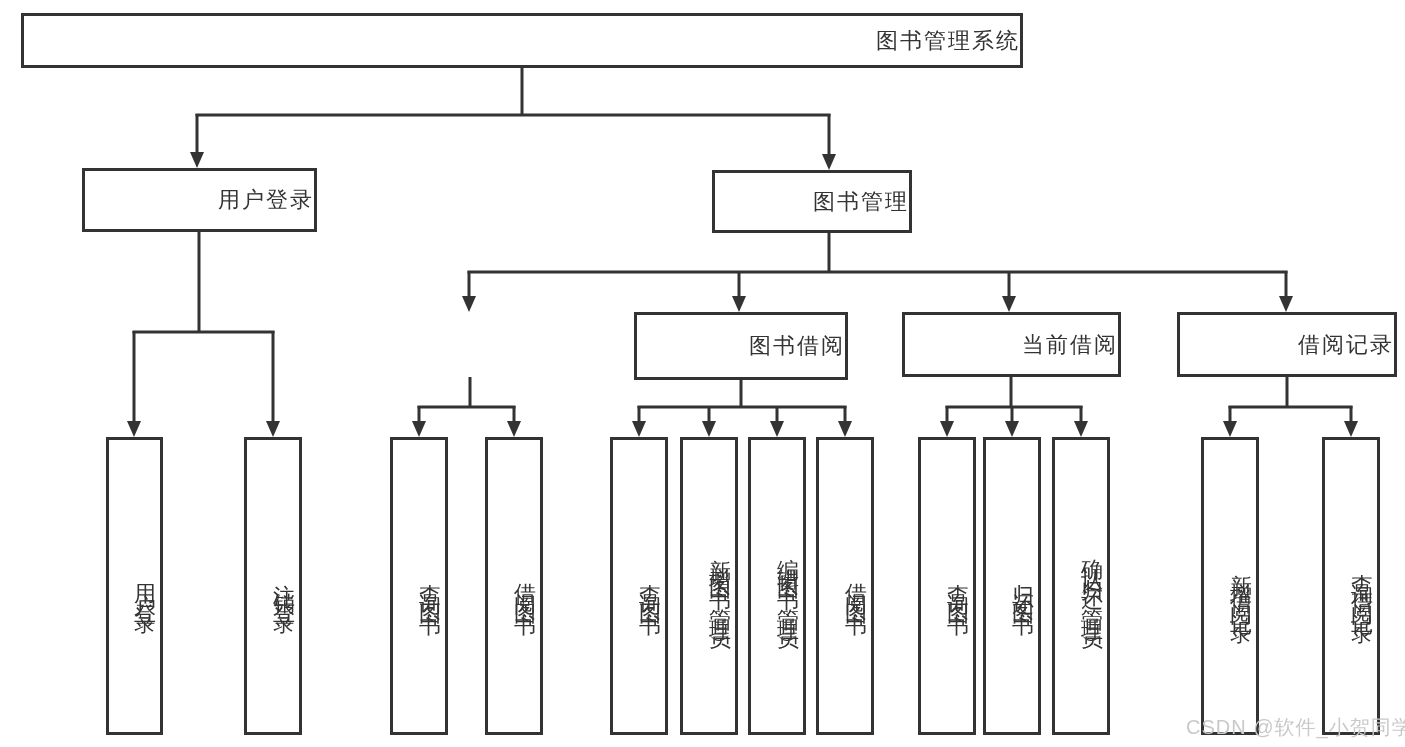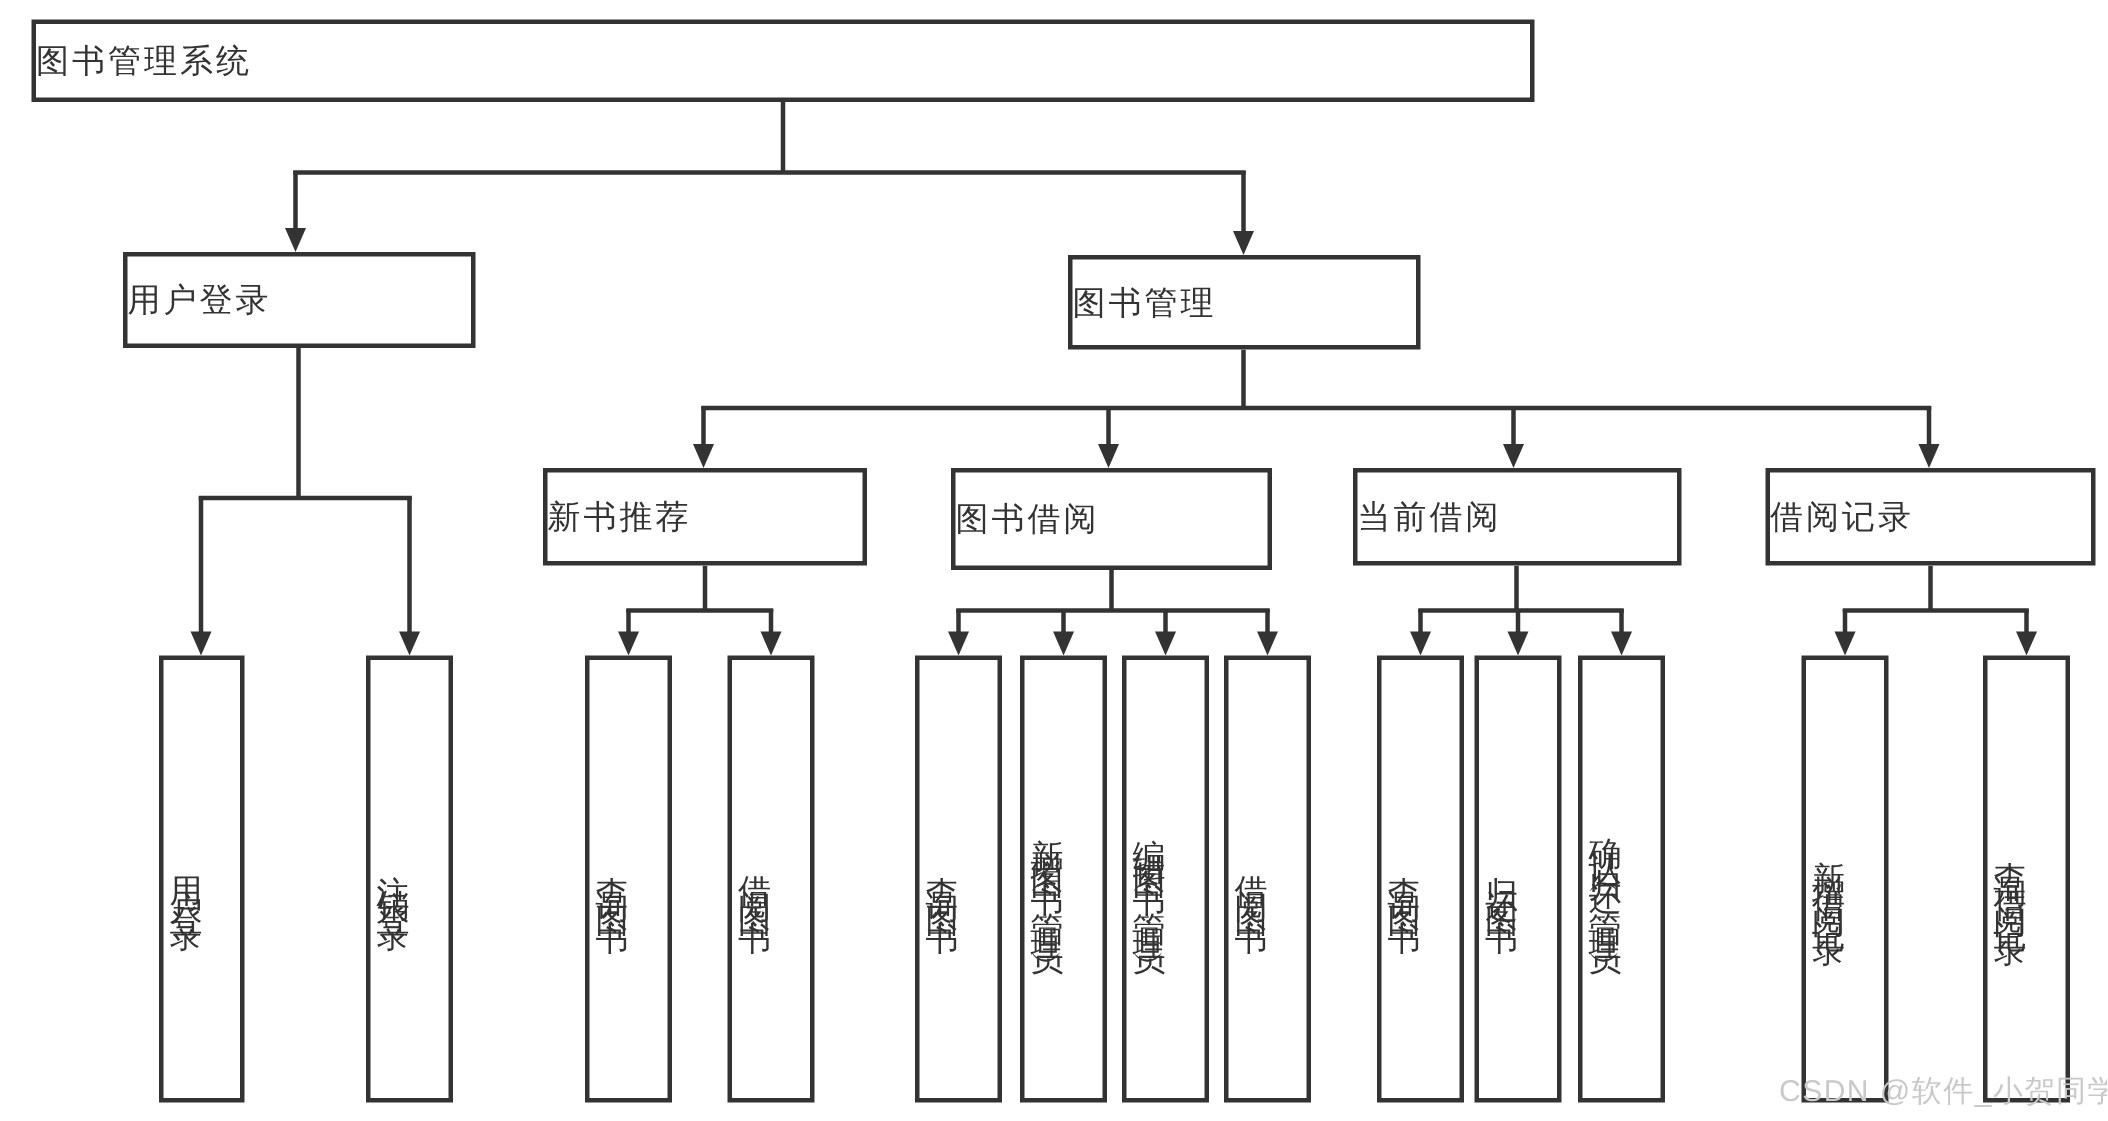--- a/index.html
+++ b/index.html
@@ -18,21 +18,21 @@
   .connectors{position:absolute;left:0;top:0;width:1405px;height:747px;}
   .connectors line{stroke:var(--line);stroke-width:3;}
   .connectors polygon{fill:var(--line);}
   .box{
     position:absolute;
     box-sizing:border-box;
     border:3px solid var(--line);
     background:#ffffff;
     display:flex;
     align-items:center;
-    justify-content:flex-start;
+    justify-content:flex-end;
     color:var(--line);
     font-size:22px;
   }
   .box span{letter-spacing:2px;white-space:nowrap;}
   .vbox span{
     writing-mode:vertical-rl;
     text-orientation:mixed;
     letter-spacing:10px;
     white-space:nowrap;
   }
@@ -112,27 +112,24 @@
       <polygon points="1344,421 1358,421 1351,437"></polygon>
   </svg>
 
   <div class="box" style="left:21px;top:13px;width:1002px;height:55px">
     <span>图书管理系统</span>
   </div>
 
   <div class="box" style="left:82px;top:168px;width:235px;height:64px">
     <span>用户登录</span>
   </div>
-  <div class="box" style="left:712px;top:170px;width:235px;height:63px">
+  <div class="box" style="left:712px;top:170px;width:200px;height:63px">
     <span>图书管理</span>
   </div>
 
-  <div class="box" style="left:362px;top:312px;width:216px;height:65px">
-    <span>新书推荐</span>
-  </div>
   <div class="box" style="left:634px;top:312px;width:214px;height:68px">
     <span>图书借阅</span>
   </div>
   <div class="box" style="left:1177px;top:312px;width:220px;height:65px">
     <span>借阅记录</span>
   </div>
   <div class="box" style="left:902px;top:312px;width:219px;height:65px">
     <span>当前借阅</span>
   </div>
 

